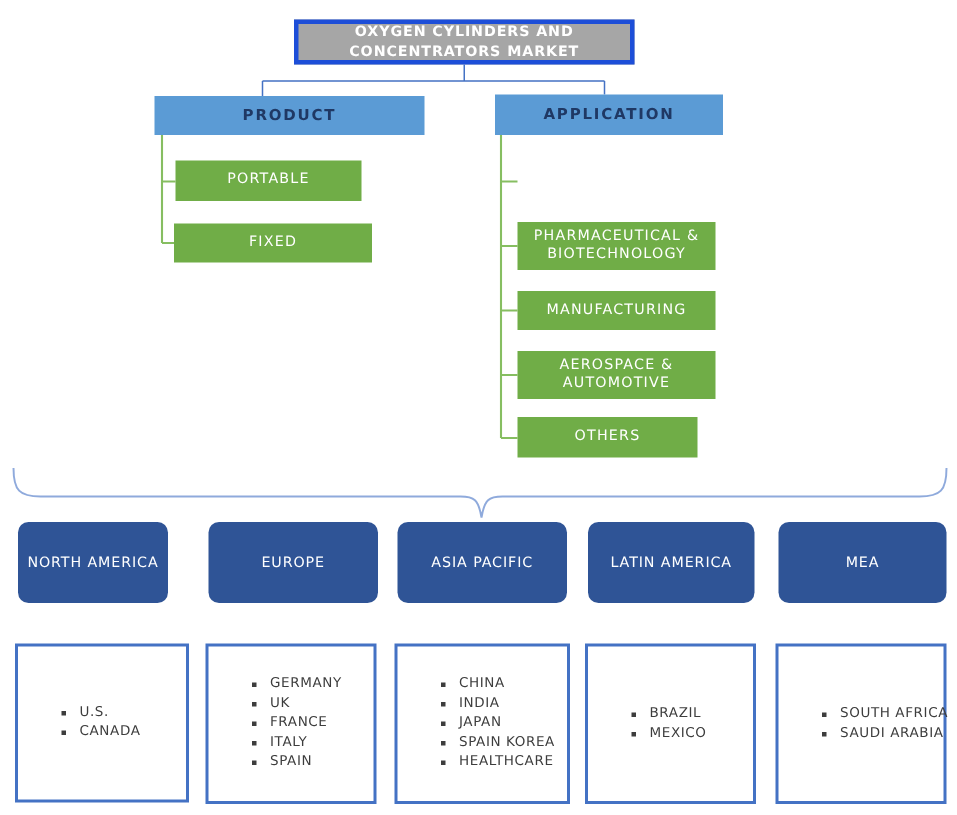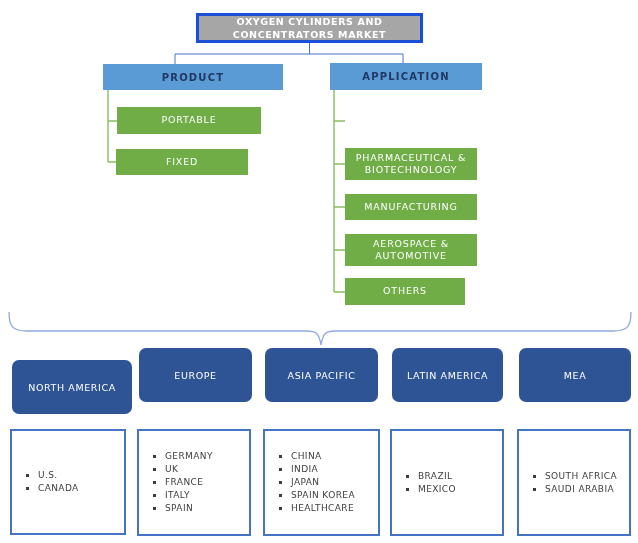--- a/index.html
+++ b/index.html
@@ -63,21 +63,21 @@
   }
   .country-box {
     position:absolute;
     background:#ffffff;
     border:2px solid var(--mid-blue);
     display:flex;
     align-items:center;
   }
   .country-list {
     list-style:none;
-    padding-left:14px;
+    padding-left:29px;
   }
   .country-list li {
     font-size:9px;
     color:var(--text-dark);
     letter-spacing:0.4px;
     line-height:13px;
     position:relative;
     padding-left:12px;
     white-space:nowrap;
   }
@@ -110,41 +110,41 @@
     <div class="inner">OXYGEN CYLINDERS AND CONCENTRATORS MARKET</div>
   </div>
 
   <div class="box branch" style="left:103px; top:64px; width:180px; height:26px;">
     <span>PRODUCT</span>
   </div>
   <div class="box branch" style="left:330px; top:63px; width:152px; height:27px;">
     <span>APPLICATION</span>
   </div>
 
-  <div class="box leaf" style="left:117px; top:107px; width:144px; height:27px;">
+  <div class="box leaf" style="left:117px; top:107px; width:124px; height:27px;">
     <span>PORTABLE</span>
   </div>
   <div class="box leaf" style="left:116px; top:149px; width:132px; height:26px;align-items:center;">
     <span>FIXED</span>
   </div>
 
   <div class="box leaf" style="left:345px; top:148px; width:132px; height:32px;">
     <span>PHARMACEUTICAL &amp; BIOTECHNOLOGY</span>
   </div>
   <div class="box leaf" style="left:345px; top:194px; width:132px; height:26px;">
     <span>MANUFACTURING</span>
   </div>
   <div class="box leaf" style="left:345px; top:234px; width:132px; height:32px;">
     <span>AEROSPACE &amp; AUTOMOTIVE</span>
   </div>
   <div class="box leaf" style="left:345px; top:278px; width:120px; height:27px;">
     <span>OTHERS</span>
   </div>
 
-  <div class="box region" style="left:12px; top:360px; width:120px; height:54px;">
+  <div class="box region" style="left:12px; top:348px; width:100px; height:54px;">
     <span>NORTH AMERICA</span>
   </div>
   <div class="box region" style="left:139px; top:348px; width:113px; height:54px;">
     <span>EUROPE</span>
   </div>
   <div class="box region" style="left:265px; top:348px; width:113px; height:54px;">
     <span>ASIA PACIFIC</span>
   </div>
   <div class="box region" style="left:392px; top:348px; width:111px; height:54px;">
     <span>LATIN AMERICA</span>

